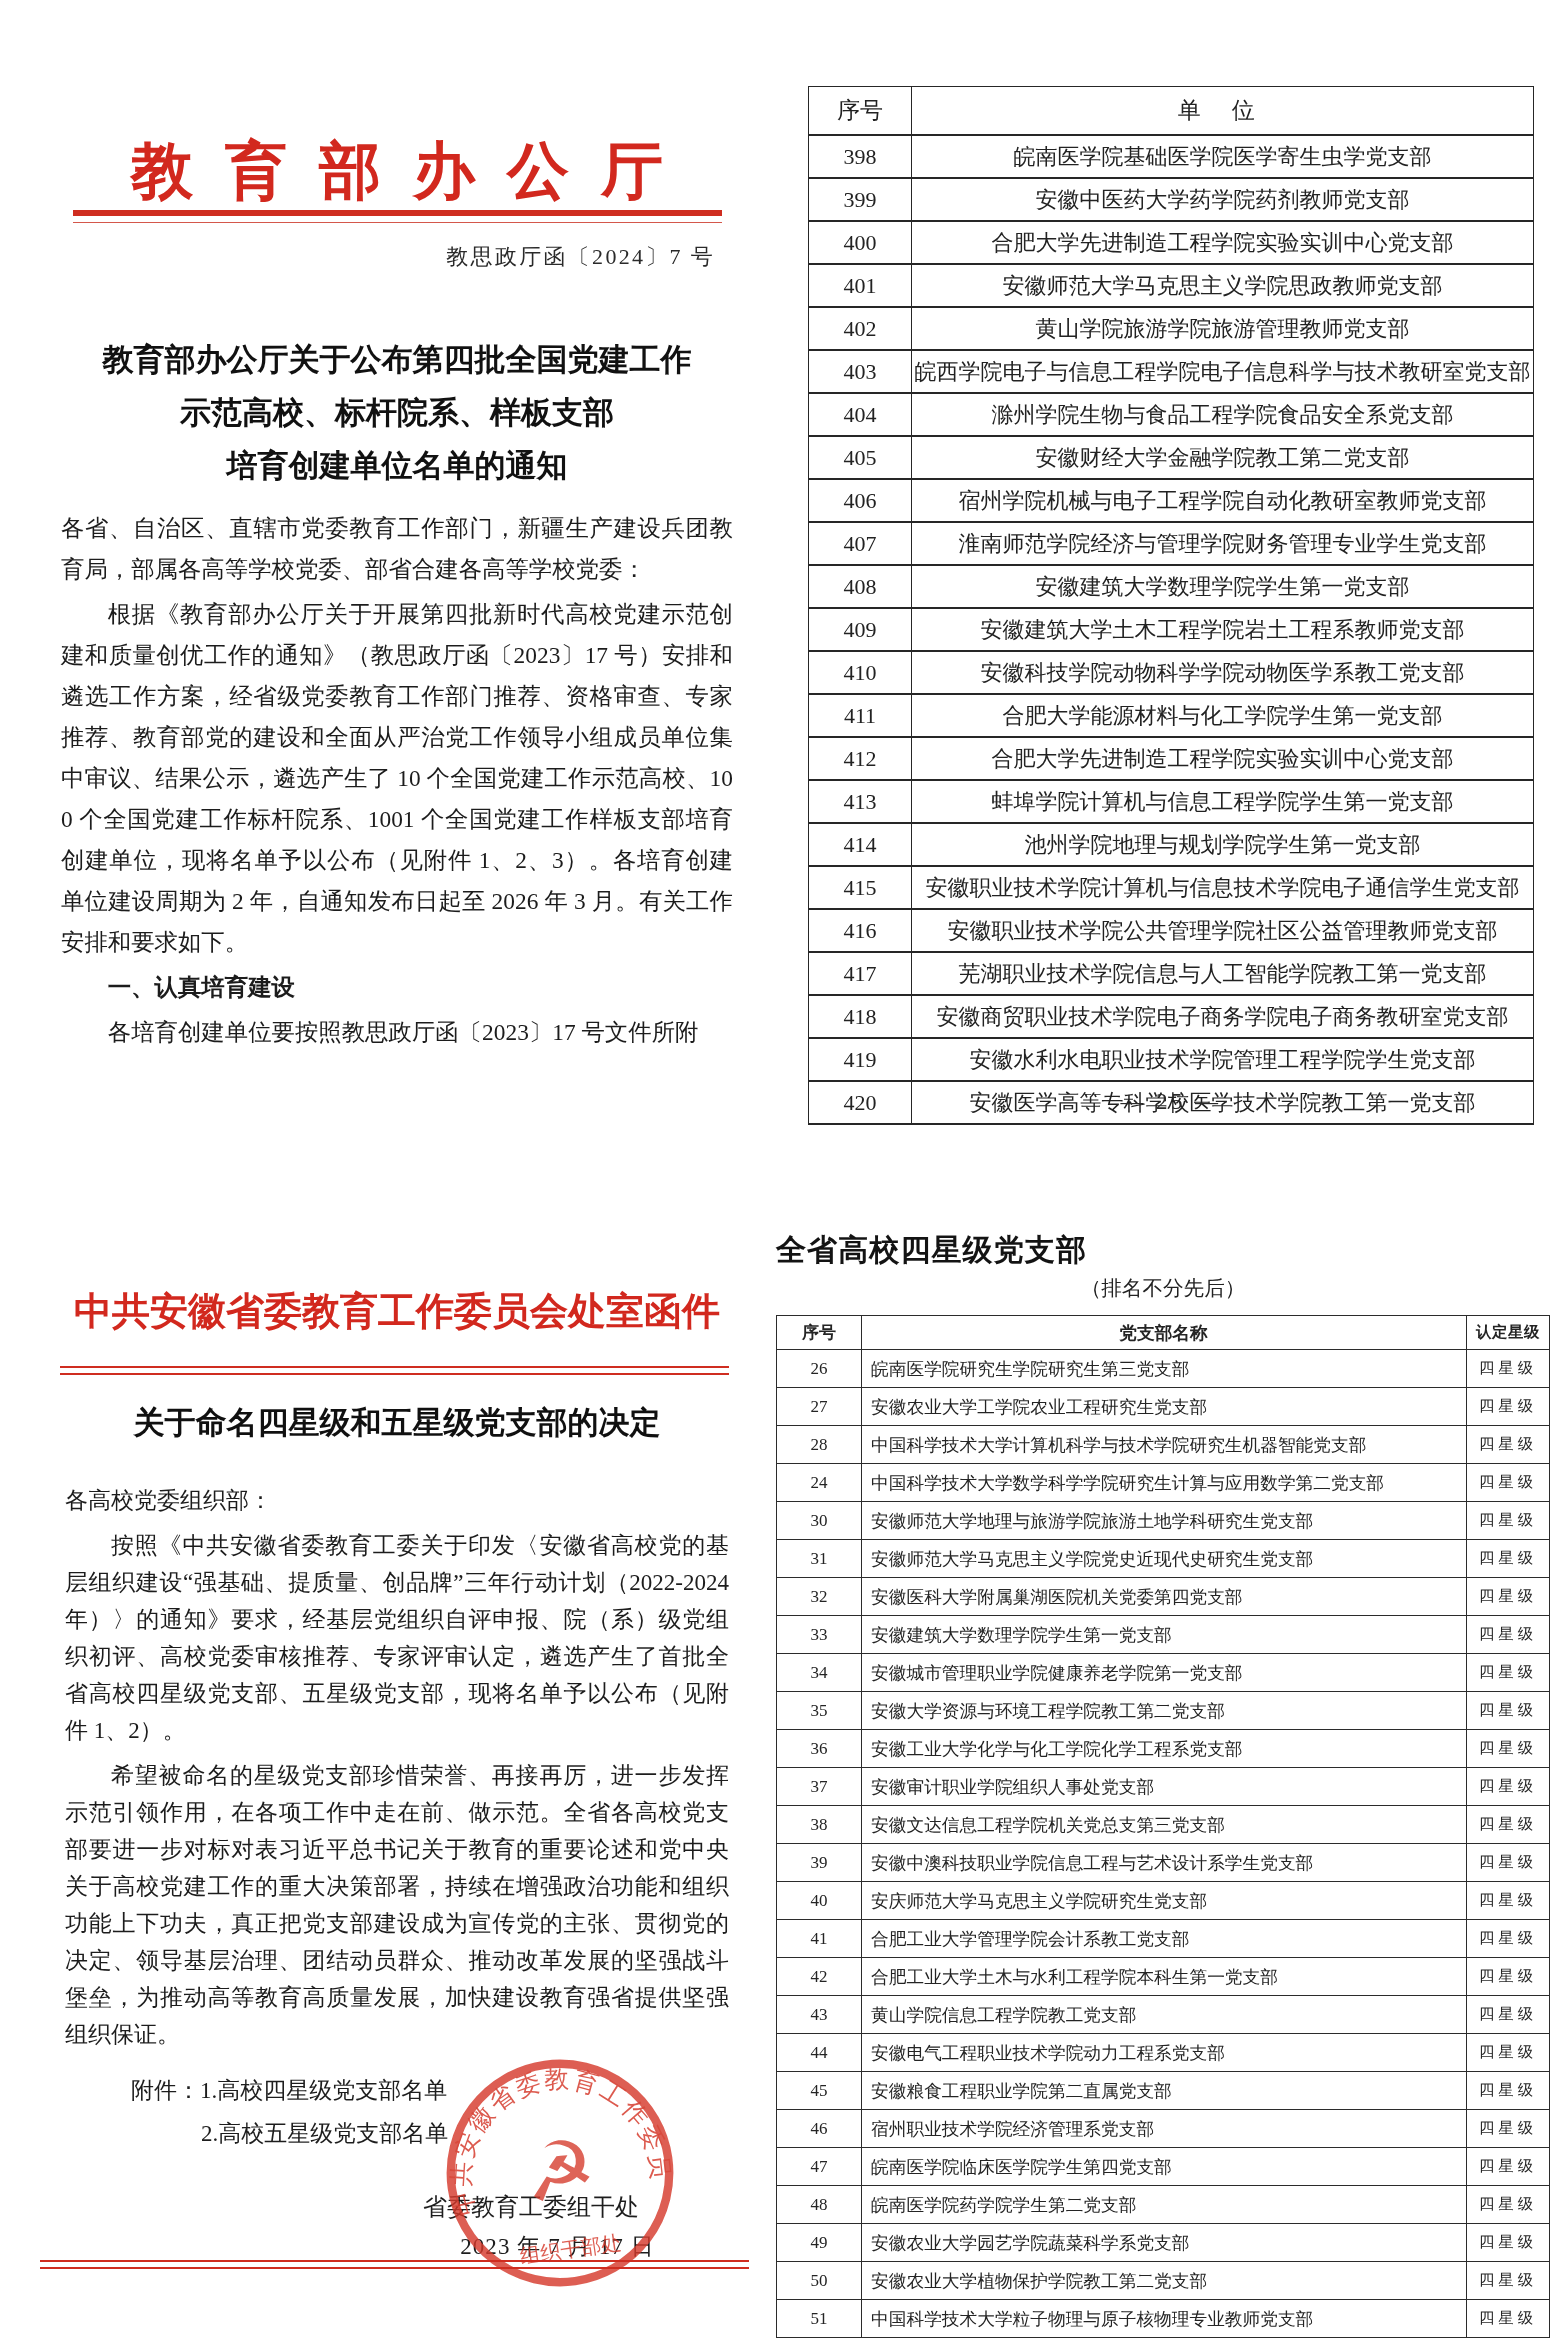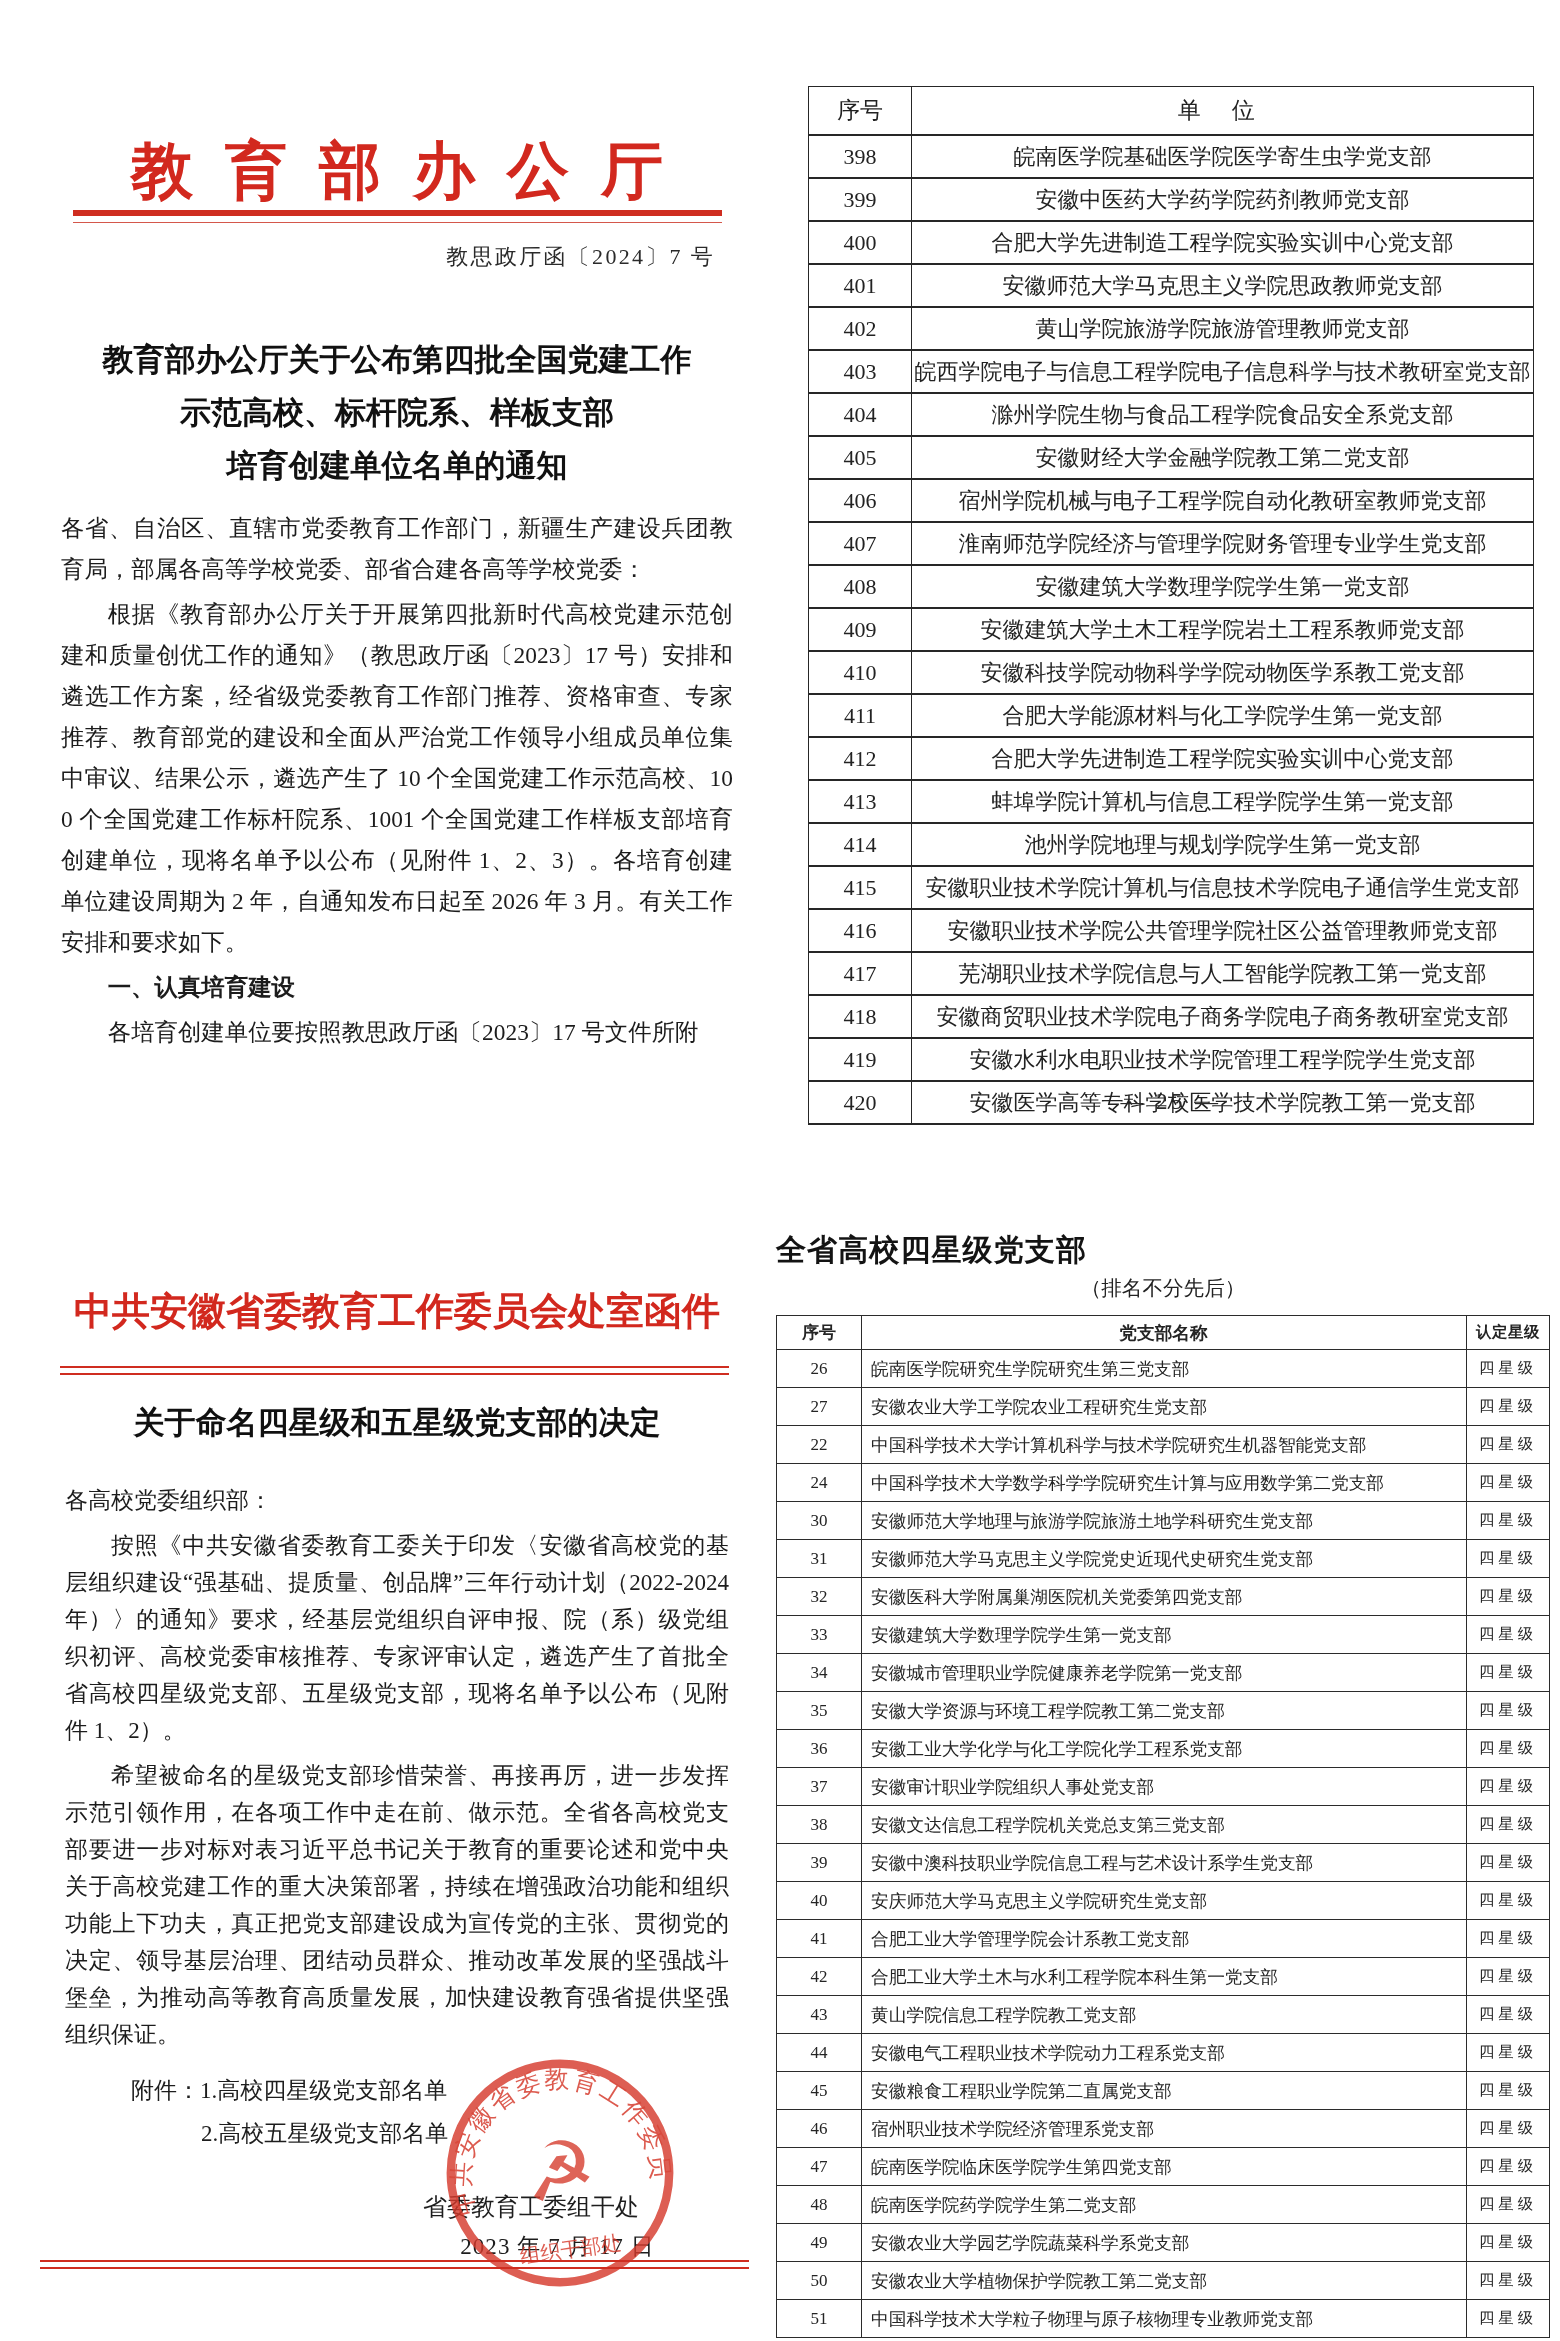--- a/index.html
+++ b/index.html
@@ -288,21 +288,21 @@
           <td class="c0">26</td>
           <td class="c1">皖南医学院研究生学院研究生第三党支部</td>
           <td class="c2">四星级</td>
         </tr>
         <tr>
           <td class="c0">27</td>
           <td class="c1">安徽农业大学工学院农业工程研究生党支部</td>
           <td class="c2">四星级</td>
         </tr>
         <tr>
-          <td class="c0">22</td>
+          <td class="c0">28</td>
           <td class="c1">中国科学技术大学计算机科学与技术学院研究生机器智能党支部</td>
           <td class="c2">四星级</td>
         </tr>
         <tr>
           <td class="c0">24</td>
           <td class="c1">中国科学技术大学数学科学学院研究生计算与应用数学第二党支部</td>
           <td class="c2">四星级</td>
         </tr>
         <tr>
           <td class="c0">30</td>

